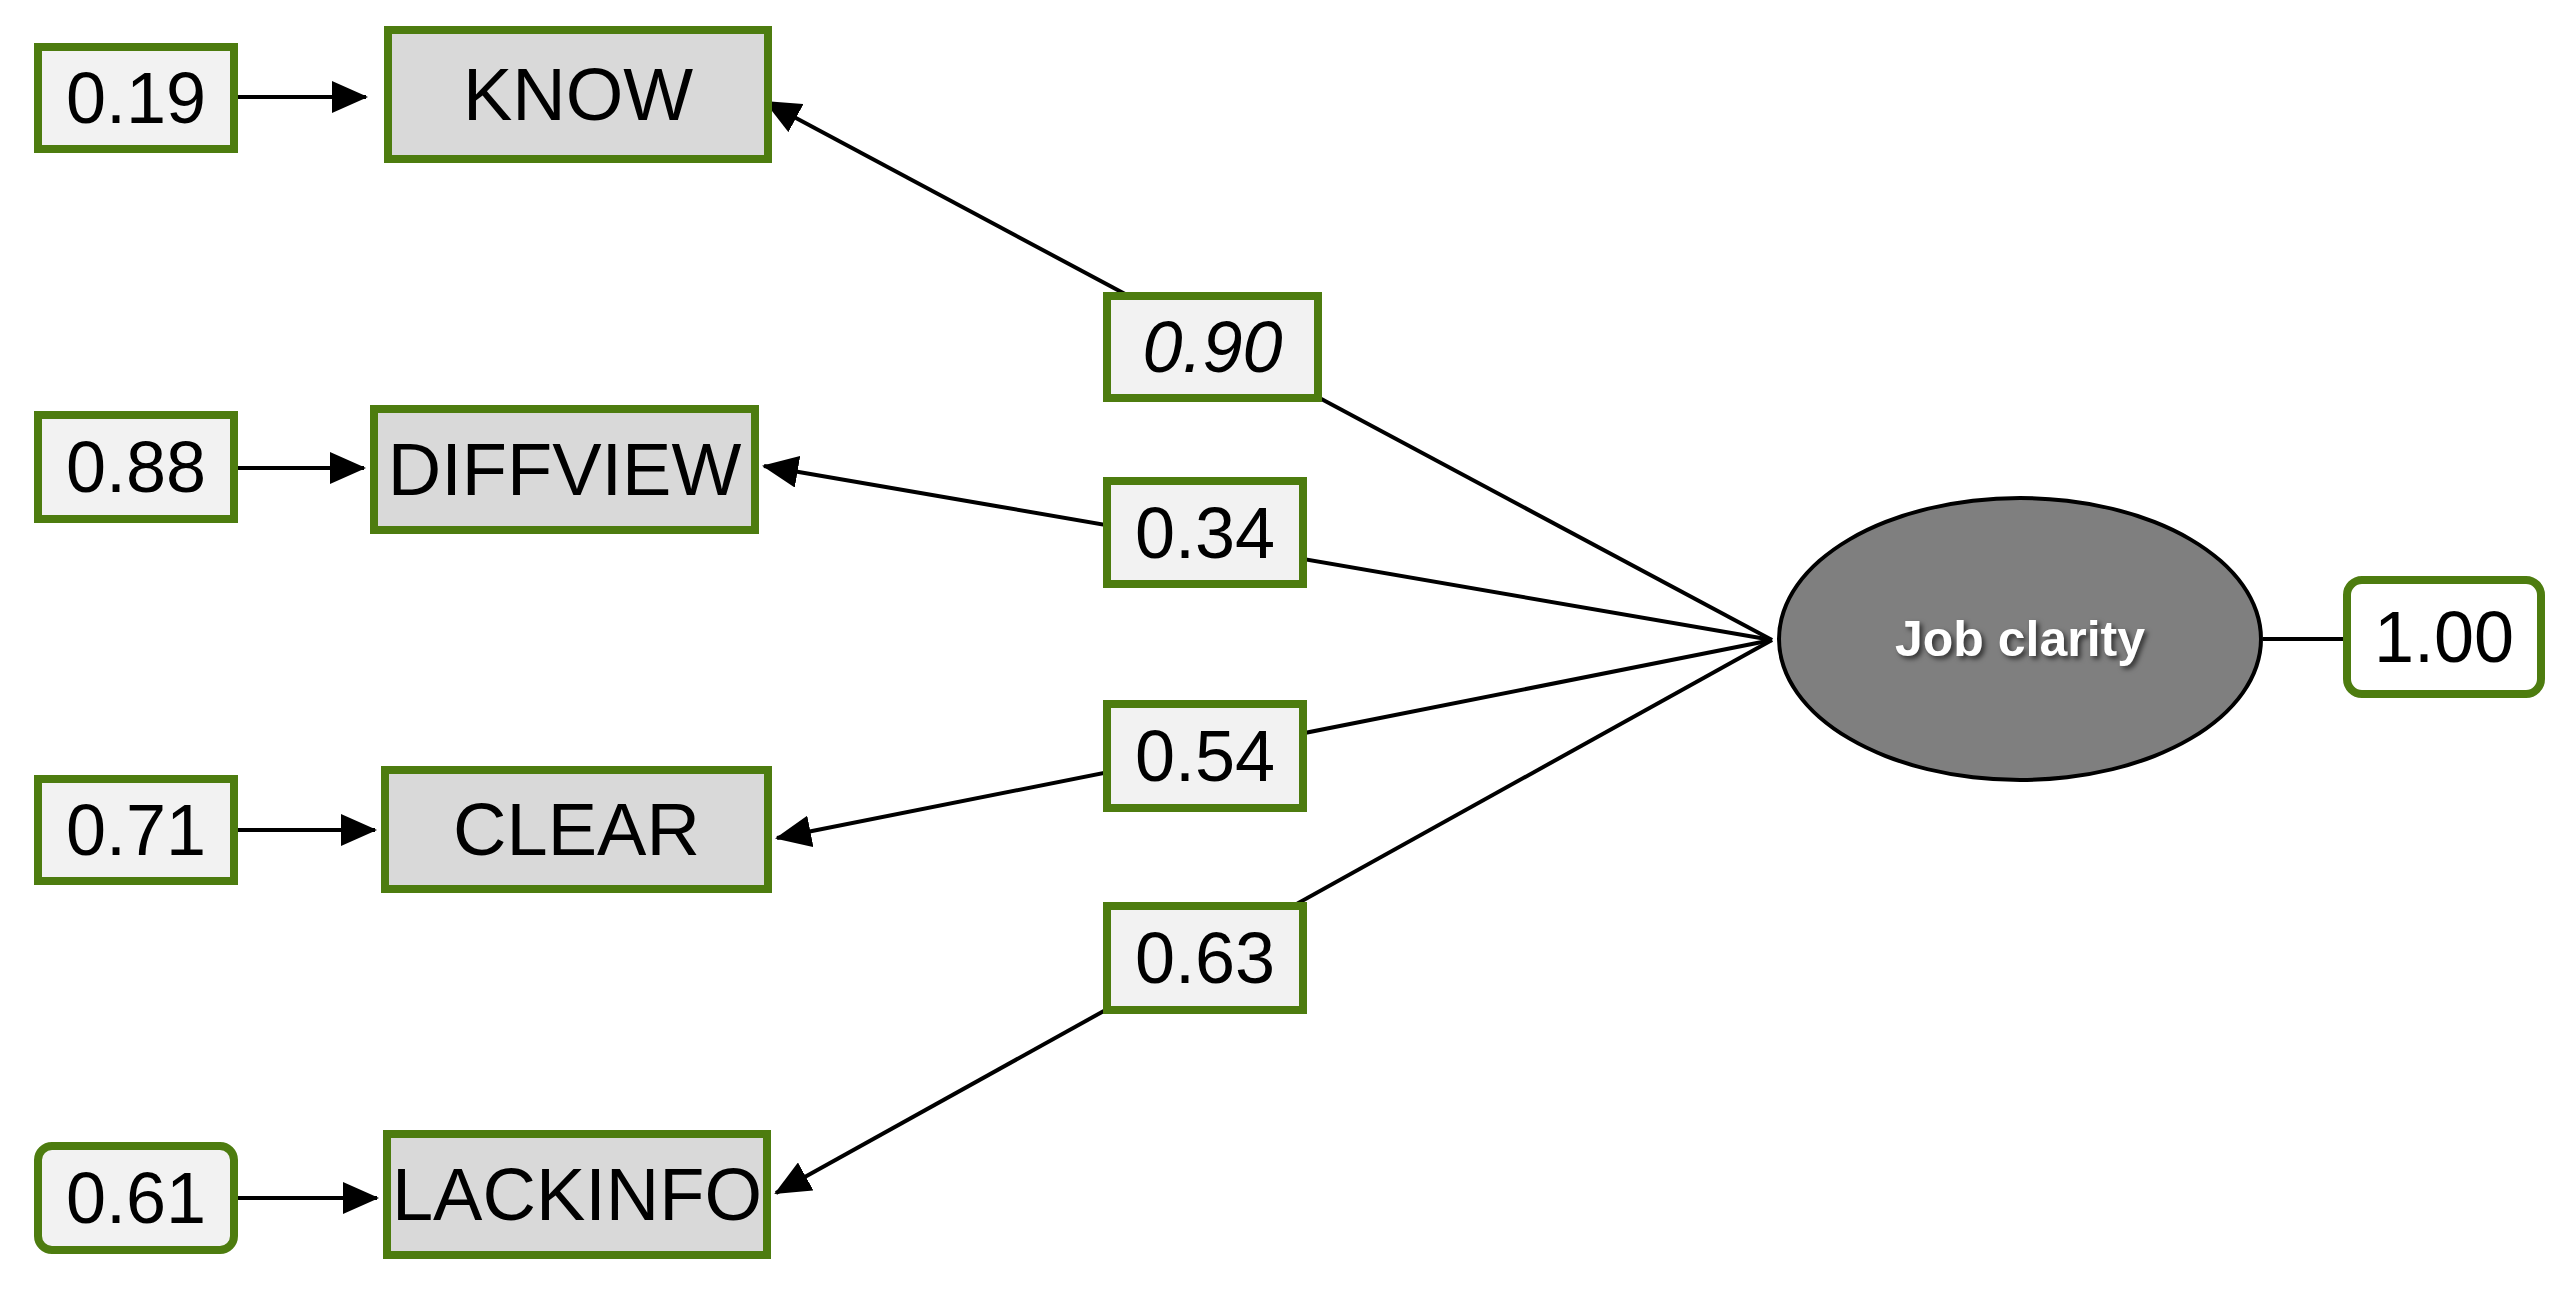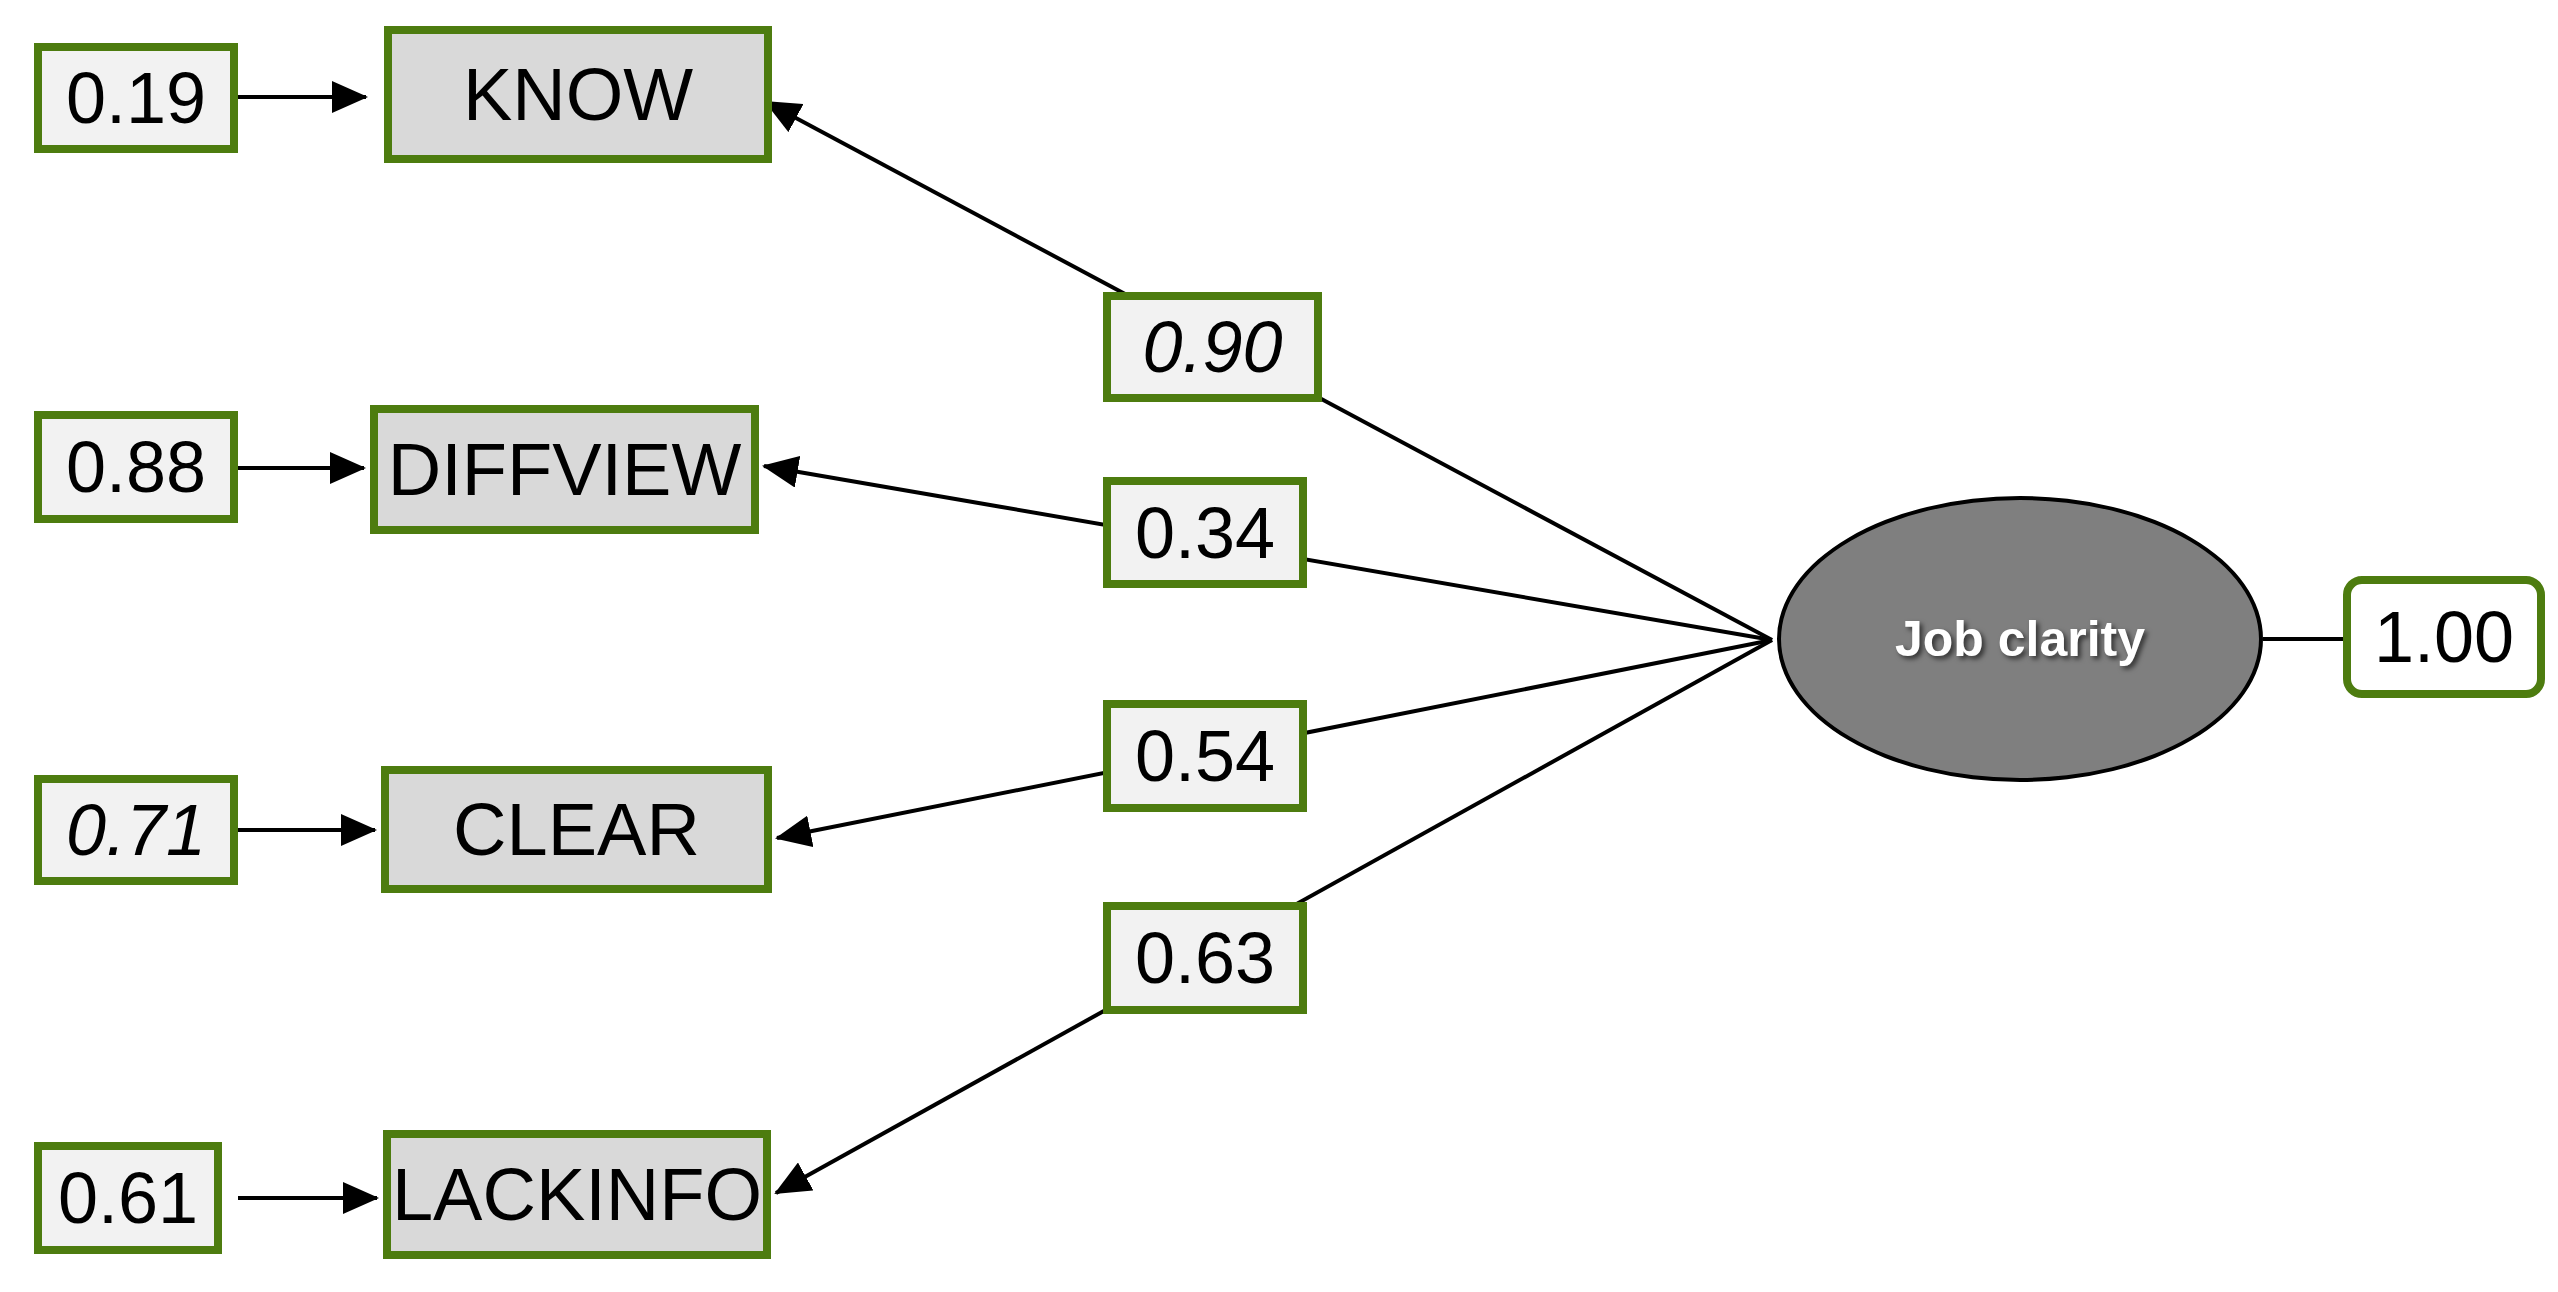--- a/index.html
+++ b/index.html
@@ -30,22 +30,22 @@
     border-radius:50%;
     display:flex;align-items:center;justify-content:center;
   }
   .ellipse span{
     color:#ffffff;font-weight:bold;font-size:50px;
     text-shadow:3px 3px 5px rgba(0,0,0,0.6);
   }
   
   #err-0{left:34px;top:43px;width:204px;height:110px;}
   #err-1{left:34px;top:411px;width:204px;height:112px;}
-  #err-2{left:34px;top:775px;width:204px;height:110px;font-style:italic;}
-  #err-3{left:34px;top:1142px;width:188px;height:112px;}
+  #err-2{left:34px;top:775px;width:204px;height:110px;}
+  #err-3{left:34px;top:1142px;width:204px;height:112px;border-radius:18px;}
   
   #ind-0{left:372px;top:26px;width:388px;height:137px;margin-left:12px;}
   #ind-1{left:370px;top:405px;width:389px;height:129px;}
   #ind-2{left:381px;top:766px;width:391px;height:127px;}
   #ind-3{left:383px;top:1130px;width:388px;height:129px;}
   
   #load-0{left:1103px;top:292px;width:219px;height:110px;font-style:italic;}
   #load-1{left:1103px;top:477px;width:204px;height:111px;}
   #load-2{left:1103px;top:700px;width:204px;height:112px;}
   #load-3{left:1103px;top:902px;width:204px;height:112px;}

